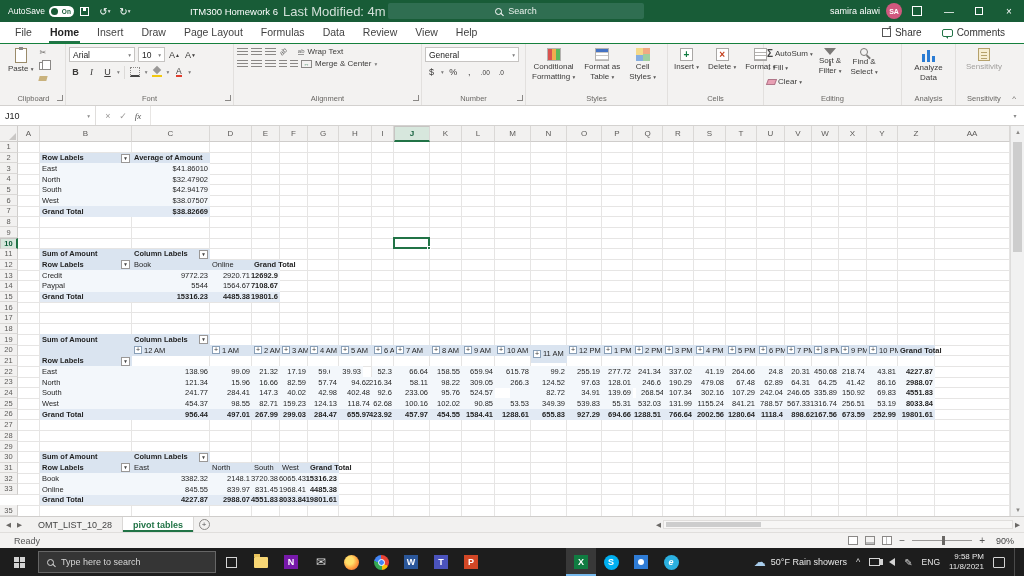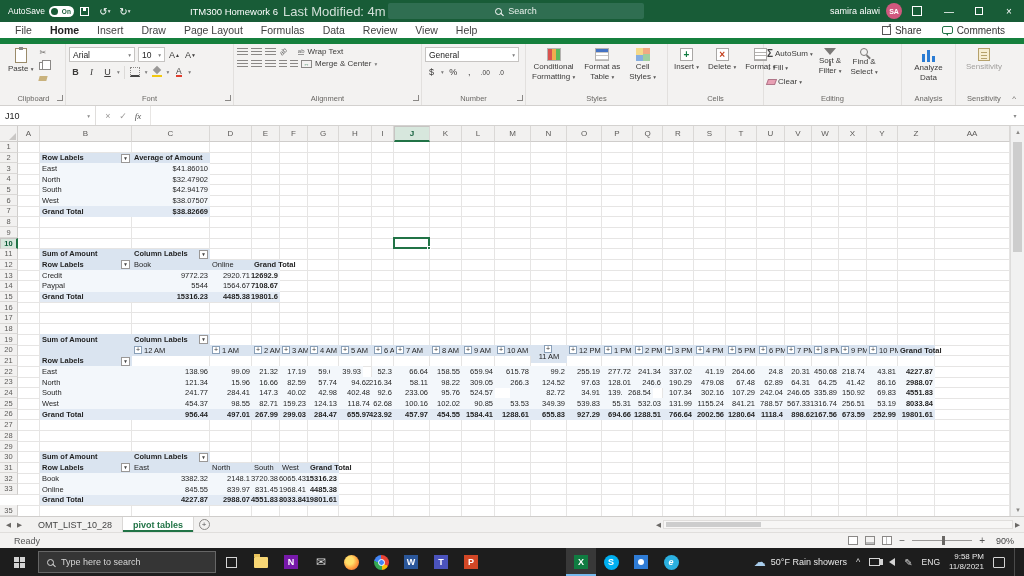--- a/index.html
+++ b/index.html
@@ -23,21 +23,21 @@
 .mag::after{content:"";position:absolute;width:4px;height:1.3px;background:#fff;transform:rotate(45deg);right:-3px;bottom:-2px}
 .tb-right{margin-left:auto;display:flex;align-items:center;height:100%}
 .uname{font-size:9px;margin-right:6px}
 .avatar{width:16px;height:16px;border-radius:50%;background:#d0587e;color:#fff;font-size:7px;font-weight:bold;display:flex;align-items:center;justify-content:center;margin-right:10px}
 .sq-ico{width:10px;height:10px;border:1px solid #fff;margin-right:12px}
 .winbtn{width:30px;height:22px;display:flex;align-items:center;justify-content:center;font-size:10px}
 .ic-restore{width:8px;height:8px;border:1px solid #fff;position:relative;background:#185c37}
 .ic-restore::before{content:"";position:absolute;top:-3px;left:2px;width:8px;height:8px;border:1px solid #fff;z-index:-1}
 
 
-.menubar{position:absolute;top:22px;left:0;right:0;height:22px;background:#fff;display:flex;align-items:center;border-bottom:6px solid #15803d}
+.menubar{position:absolute;top:22px;left:0;right:0;height:22px;background:#fff;display:flex;align-items:center;border-bottom:1px solid #15803d}
 .mtabs{display:flex;padding-left:6px}
 .mtab{font-size:10.5px;color:#424242;padding:4px 9px 5px;position:relative;white-space:nowrap}
 .mtab.active{font-weight:bold;color:#222}
 .mtab.active::after{content:"";position:absolute;left:8px;right:8px;bottom:0;height:2px;background:#217346}
 .mb-right{margin-left:auto;display:flex;align-items:center;gap:6px;padding-right:12px}
 .mb-btn{display:flex;align-items:center;gap:4px;font-size:10px;color:#333;padding:2px 7px}
 .ic-share{width:9px;height:9px;border:1px solid #555;position:relative}
 .ic-share::after{content:"↗";position:absolute;top:-5px;right:-2px;font-size:7px;color:#555}
 .ic-comment{width:11px;height:8px;border:1px solid #217346;border-radius:2px;position:relative}
 .ic-comment::after{content:"";position:absolute;left:2px;bottom:-3px;border-left:3px solid transparent;border-right:0 solid transparent;border-top:3px solid #217346}
@@ -741,21 +741,21 @@
         <span>8 AM</span>
       </div>
       <div class="cell c-h" style="left: 462px; width: 33px; top: 219.029px; height: 10.6857px;">
         <span class="exp">+</span>
         <span>9 AM</span>
       </div>
       <div class="cell c-h" style="left: 495px; width: 36px; top: 219.029px; height: 10.6857px;">
         <span class="exp">+</span>
         <span>10 AM</span>
       </div>
-      <div class="cell c-h" style="left: 531px; width: 36px; top: 219.029px; height: 18px; flex-direction: column;">
+      <div class="cell c-h" style="left: 531px; width: 36px; top: 219.029px; height: 18px;">
         <span class="exp">+</span>
         <span>11 AM</span>
       </div>
       <div class="cell c-h" style="left: 567px; width: 35px; top: 219.029px; height: 10.6857px;">
         <span class="exp">+</span>
         <span>12 PM</span>
       </div>
       <div class="cell c-h" style="left: 602px; width: 31px; top: 219.029px; height: 10.6857px;">
         <span class="exp">+</span>
         <span>1 PM</span>
@@ -991,21 +991,21 @@
       </div>
       <div class="cell c-d c-n" style="left: 531px; width: 36px; top: 261.771px; height: 10.6857px;">
         <span>82.72</span>
       </div>
       <div class="cell c-d c-n" style="left: 567px; width: 35px; top: 261.771px; height: 10.6857px;">
         <span>34.91</span>
       </div>
       <div class="cell c-d c-n" style="left: 602px; width: 31px; top: 261.771px; height: 10.6857px;">
         <span>139.69</span>
       </div>
-      <div class="cell c-d c-n" style="left: 623px; width: 30px; top: 261.771px; height: 10.6857px;">
+      <div class="cell c-d c-n" style="left: 636px; width: 30px; top: 261.771px; height: 10.6857px;">
         <span>268.54</span>
       </div>
       <div class="cell c-d c-n" style="left: 663px; width: 31px; top: 261.771px; height: 10.6857px;">
         <span>107.34</span>
       </div>
       <div class="cell c-d c-n" style="left: 694px; width: 32px; top: 261.771px; height: 10.6857px;">
         <span>302.16</span>
       </div>
       <div class="cell c-d c-n" style="left: 726px; width: 31px; top: 261.771px; height: 10.6857px;">
         <span>107.29</span>

